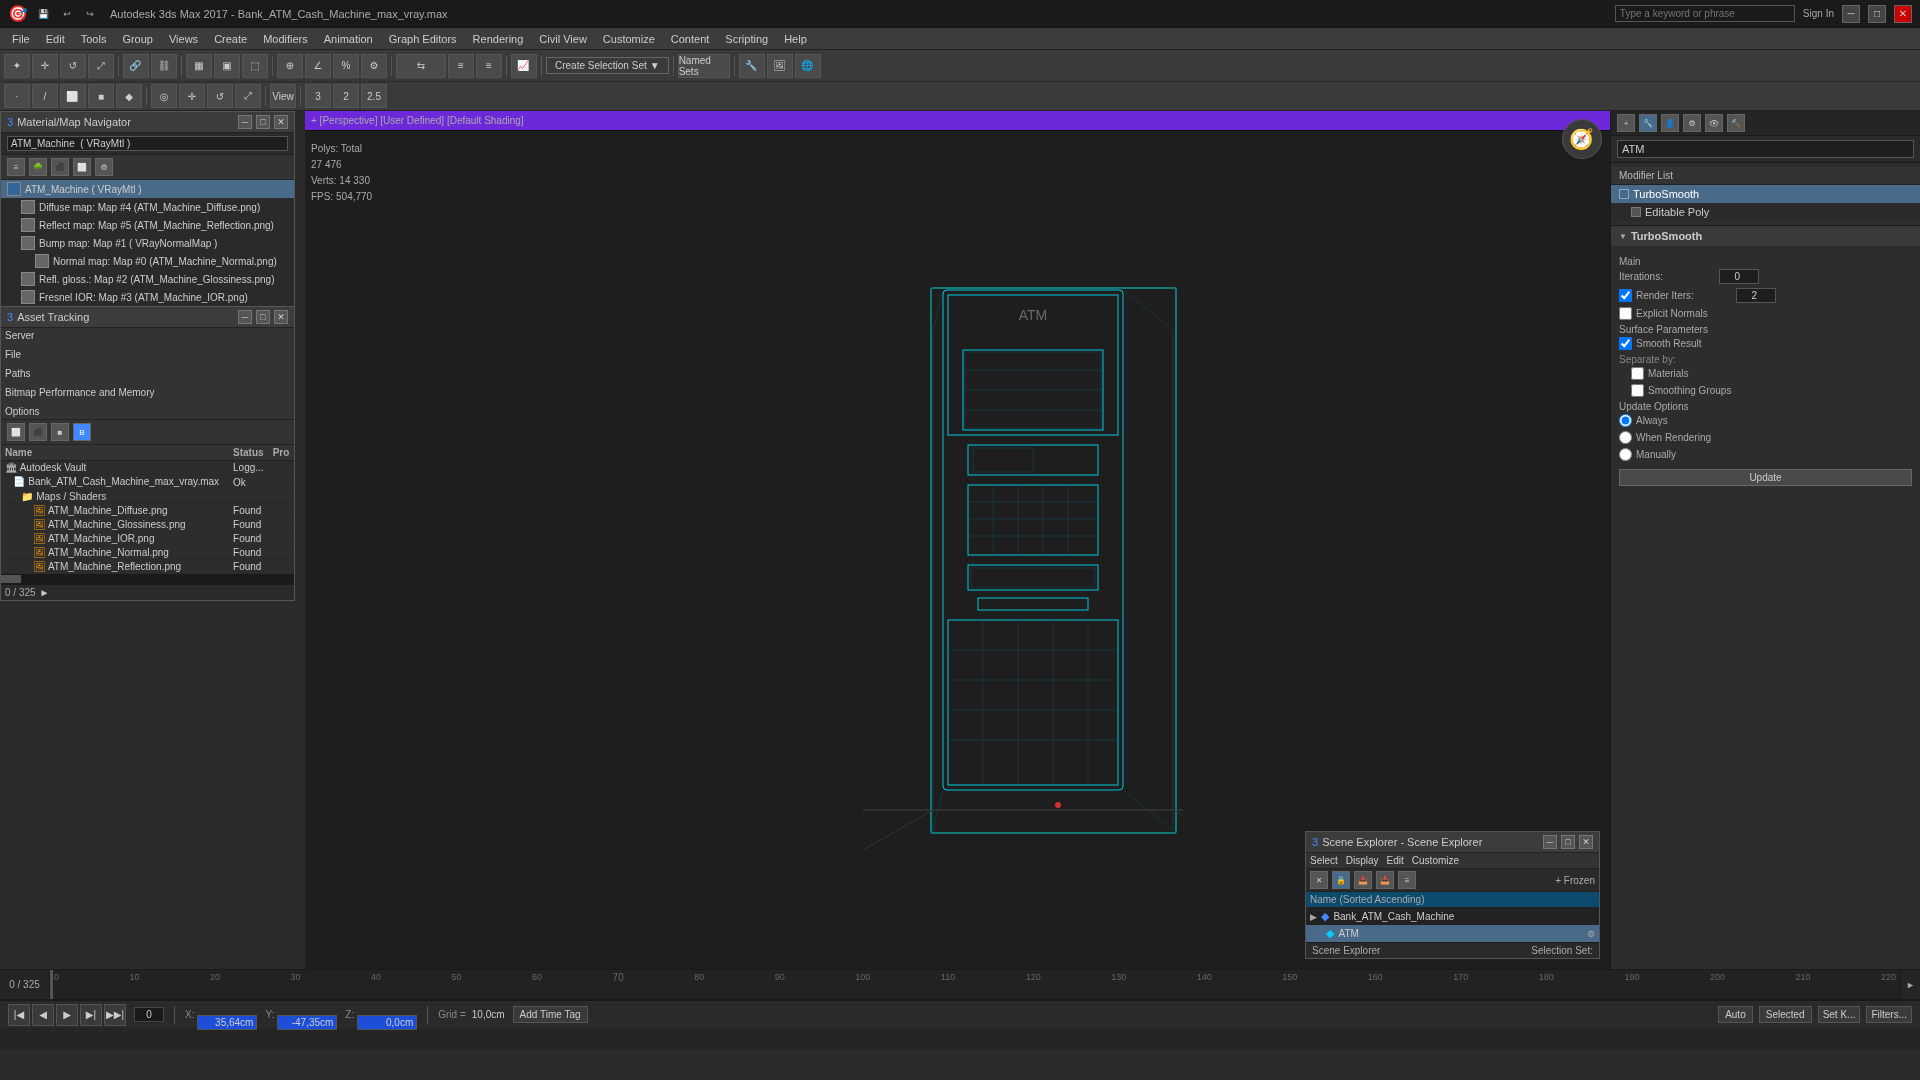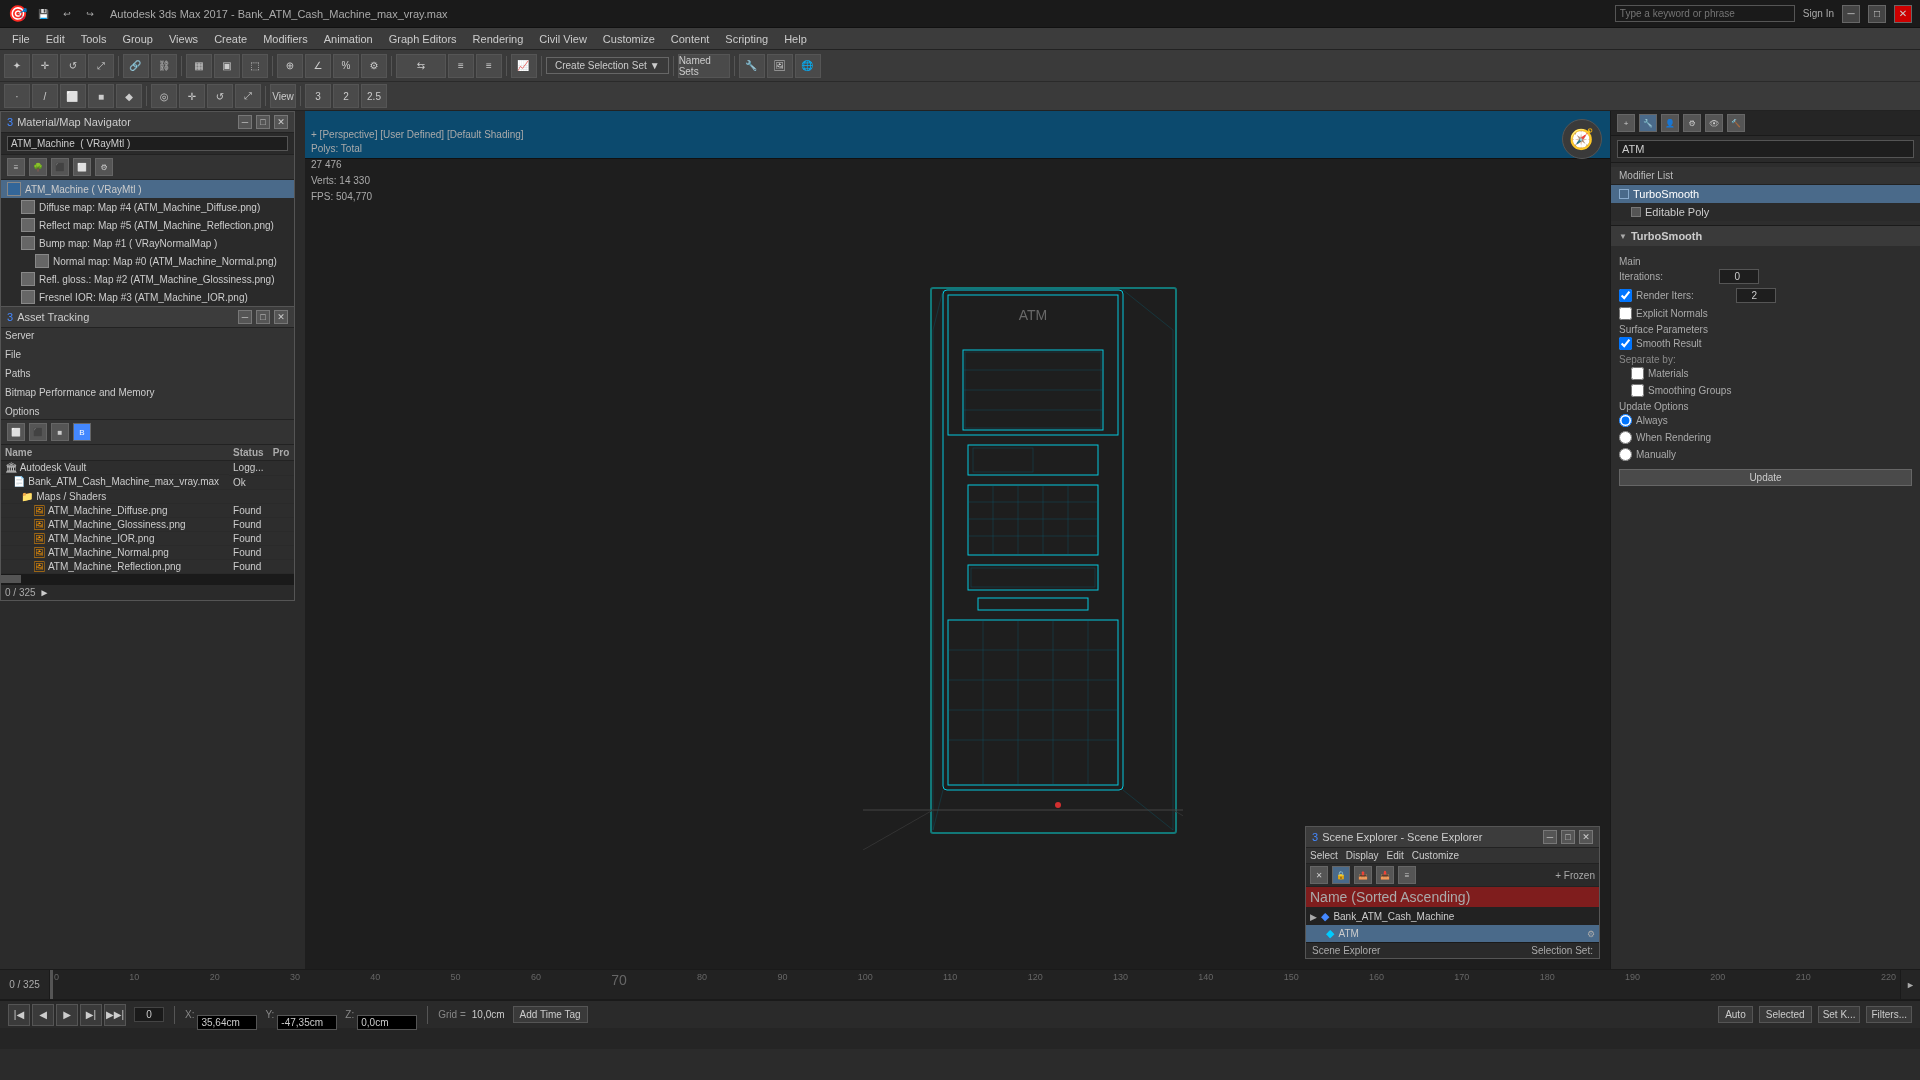--- a/index.html
+++ b/index.html
@@ -109,22 +109,22 @@
     }
 
     
     #viewport-area {
       flex: 1;
       background: #1e1e1e;
       position: relative;
       overflow: hidden;
     }
     #viewport-header {
-      background: #0c4a6e;
-      padding: 18px 6px;
+      background: #6d28d9;
+      padding: 4px 6px;
       font-size: 10px;
       color: #aaa;
       border-bottom: 1px solid #111;
     }
     #viewport-stats {
       position: absolute;
       top: 30px;
       left: 6px;
       font-size: 10px;
       color: #aaa;
@@ -292,25 +292,26 @@
     }
     .coord-field {
       display: flex;
       align-items: center;
       gap: 3px;
       font-size: 10px;
     }
     .coord-label { color: #888; }
     .coord-input {
       width: 60px;
-      background: #000000;
+      background: #1d4ed8;
       border: 1px solid #555;
       color: #ccc;
       font-size: 10px;
       padding: 1px 3px;
+      text-align: right;
       margin-top: 16px;
     }
 
     
     #viewport-nav {
       position: absolute;
       top: 8px;
       right: 8px;
       display: flex;
       flex-direction: column;
@@ -833,21 +834,21 @@
 
         <div style="background:#2a2a2a;padding:2px 4px;display:flex;align-items:center;gap:4px;border-bottom:1px solid #222;">
           <span class="panel-icon">✕</span>
           <span class="panel-icon" style="background:#4a6a8a;">🔒</span>
           <span class="panel-icon">📤</span>
           <span class="panel-icon">📥</span>
           <span class="panel-icon">≡</span>
           <span style="margin-left:auto;font-size:10px;color:#aaa;">+ Frozen</span>
         </div>
 
-        <div style="background:#7f1d1d;padding:2px 4px;font-size:14px;color:#aaa;border-bottom:1px solid #222;">
+        <div style="background:#0c4a6e;padding:2px 4px;font-size:10px;color:#aaa;border-bottom:1px solid #222;">
           <span>Name (Sorted Ascending)</span>
         </div>
 
         <div style="background:#222;">
           <div class="se-row">
             <span style="color:#aaa;font-size:9px;">▶</span>
             <span style="color:#4488ff;font-size:11px;">◆</span>
             <span>Bank_ATM_Cash_Machine</span>
           </div>
           <div class="se-row selected" style="padding-left:20px;">
@@ -975,21 +976,21 @@
     </div>
 
     <div style="position:absolute;top:2px;left:0;right:0;display:flex;justify-content:space-between;padding:0 4px;">
       <span style="font-size:9px;color:#666;">0</span>
       <span style="font-size:9px;color:#666;">10</span>
       <span style="font-size:9px;color:#666;">20</span>
       <span style="font-size:9px;color:#666;">30</span>
       <span style="font-size:9px;color:#666;">40</span>
       <span style="font-size:9px;color:#666;">50</span>
       <span style="font-size:9px;color:#666;">60</span>
-      <span style="font-size:14px;color:#666;">70</span>
+      <span style="font-size:10px;color:#666;">70</span>
       <span style="font-size:9px;color:#666;">80</span>
       <span style="font-size:9px;color:#666;">90</span>
       <span style="font-size:9px;color:#666;">100</span>
       <span style="font-size:9px;color:#666;">110</span>
       <span style="font-size:9px;color:#666;">120</span>
       <span style="font-size:9px;color:#666;">130</span>
       <span style="font-size:9px;color:#666;">140</span>
       <span style="font-size:9px;color:#666;">150</span>
       <span style="font-size:9px;color:#666;">160</span>
       <span style="font-size:9px;color:#666;">170</span>

